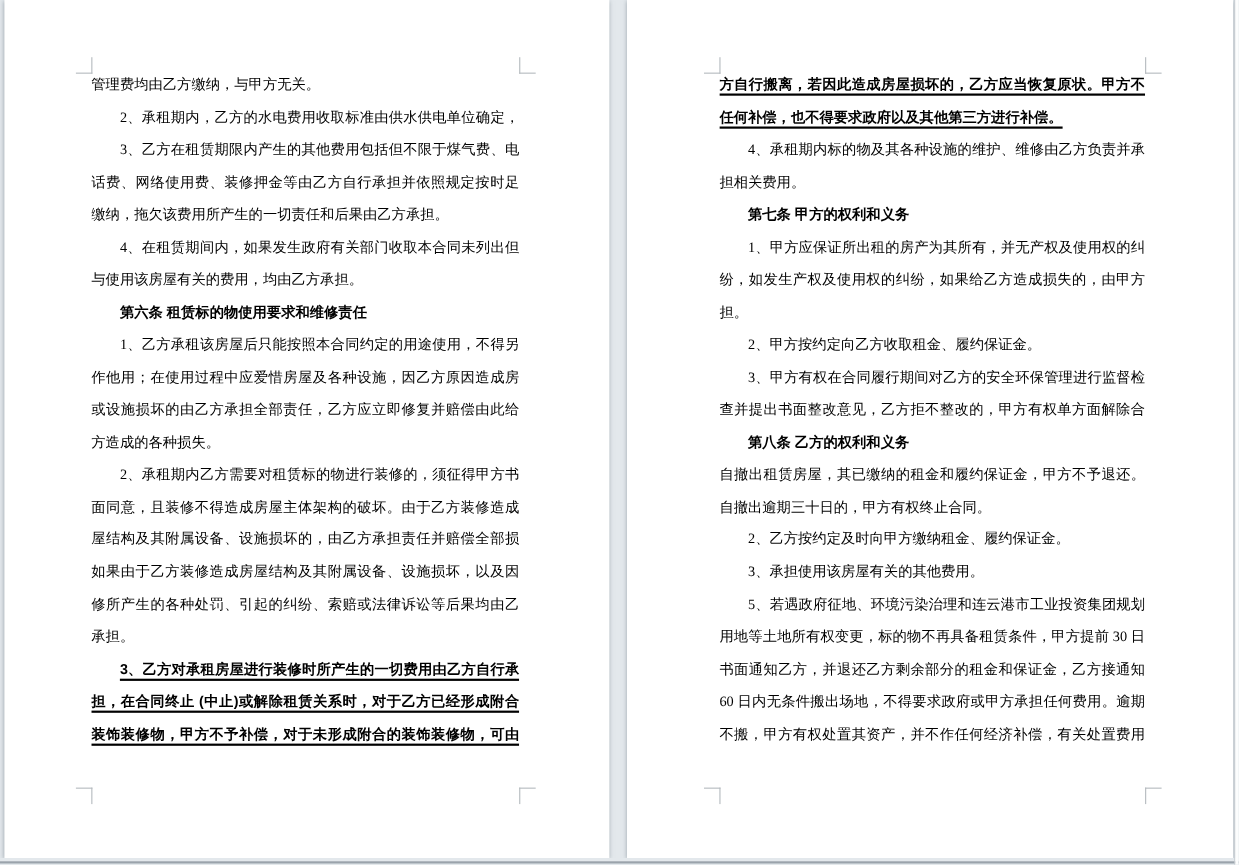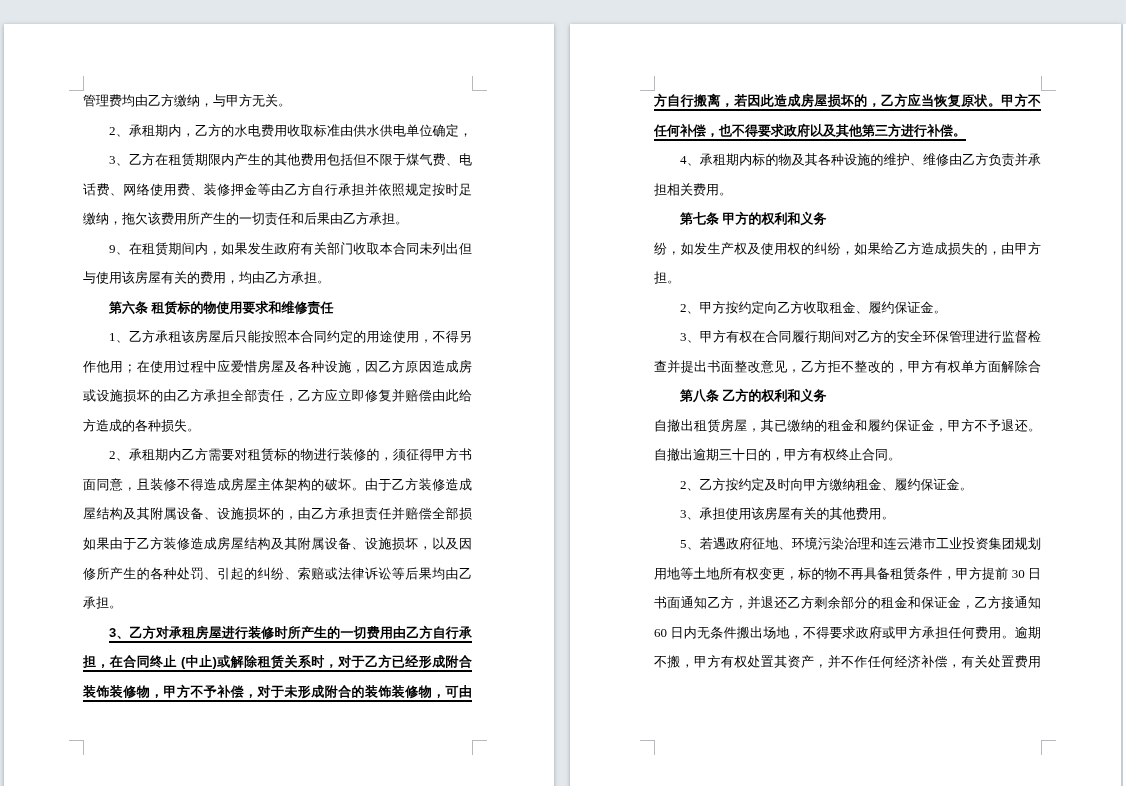--- a/index.html
+++ b/index.html
@@ -1,21 +1,21 @@
 <!DOCTYPE html>
 <html style="--bg: #e3e8ec; --page: #ffffff; --ink: #000000; --crop: #b4babe;"><head>
 <meta charset="utf-8">
 <style>
   html,body{margin:0;padding:0;}
   body{
     width:1126px;height:786px;overflow:hidden;position:relative;
     background:var(--bg,#e3e8ec);
     font-family:"Liberation Serif","DejaVu Serif",serif;
   }
-  .canvas{position:absolute;inset:0;margin-top:24px;}
+  .canvas{position:absolute;inset:0;}
   .page{
     position:absolute;top:0;height:780px;
     background:var(--page,#ffffff);
     box-shadow:0 1px 4px rgba(95,108,120,.55);
   }
   .page1{left:4px;width:550px;}
   .page2{left:570px;width:551px;}
   .textarea{position:absolute;top:62px;}
   .p1text{left:79px;width:389px;}
   .p2text{left:84px;width:387px;}
@@ -55,21 +55,21 @@
     <div class="crop p1 tl"></div>
     <div class="crop p1 tr"></div>
     <div class="crop p1 bl"></div>
     <div class="crop p1 br"></div>
     <div class="textarea p1text">
         <div class="ln">管理费均由乙方缴纳，与甲方无关。</div>
         <div class="ln indent fill">2、承租期内，乙方的水电费用收取标准由供水供电单位确定，</div>
         <div class="ln indent fill">3、乙方在租赁期限内产生的其他费用包括但不限于煤气费、电</div>
         <div class="ln fill">话费、网络使用费、装修押金等由乙方自行承担并依照规定按时足额</div>
         <div class="ln">缴纳，拖欠该费用所产生的一切责任和后果由乙方承担。</div>
-        <div class="ln indent fill">9、在租赁期间内，如果发生政府有关部门收取本合同未列出但</div>
+        <div class="ln indent fill">4、在租赁期间内，如果发生政府有关部门收取本合同未列出但</div>
         <div class="ln">与使用该房屋有关的费用，均由乙方承担。</div>
         <div class="ln indent heading">第六条 租赁标的物使用要求和维修责任</div>
         <div class="ln indent fill">1、乙方承租该房屋后只能按照本合同约定的用途使用，不得另</div>
         <div class="ln fill">作他用；在使用过程中应爱惜房屋及各种设施，因乙方原因造成房屋</div>
         <div class="ln fill">或设施损坏的由乙方承担全部责任，乙方应立即修复并赔偿由此给甲</div>
         <div class="ln">方造成的各种损失。</div>
         <div class="ln indent fill">2、承租期内乙方需要对租赁标的物进行装修的，须征得甲方书</div>
         <div class="ln fill">面同意，且装修不得造成房屋主体架构的破坏。由于乙方装修造成房</div>
         <div class="ln fill">屋结构及其附属设备、设施损坏的，由乙方承担责任并赔偿全部损失。</div>
         <div class="ln fill">如果由于乙方装修造成房屋结构及其附属设备、设施损坏，以及因装</div>
@@ -85,20 +85,21 @@
     <div class="crop p2 tl"></div>
     <div class="crop p2 tr"></div>
     <div class="crop p2 bl"></div>
     <div class="crop p2 br"></div>
     <div class="textarea p2text">
         <div class="ln bu fill">方自行搬离，若因此造成房屋损坏的，乙方应当恢复原状。甲方不作</div>
         <div class="ln bu">任何补偿，也不得要求政府以及其他第三方进行补偿。</div>
         <div class="ln indent fill">4、承租期内标的物及其各种设施的维护、维修由乙方负责并承</div>
         <div class="ln">担相关费用。</div>
         <div class="ln indent heading">第七条 甲方的权利和义务</div>
+        <div class="ln indent fill">1、甲方应保证所出租的房产为其所有，并无产权及使用权的纠</div>
         <div class="ln fill">纷，如发生产权及使用权的纠纷，如果给乙方造成损失的，由甲方承</div>
         <div class="ln">担。</div>
         <div class="ln indent">2、甲方按约定向乙方收取租金、履约保证金。</div>
         <div class="ln indent fill">3、甲方有权在合同履行期间对乙方的安全环保管理进行监督检</div>
         <div class="ln fill">查并提出书面整改意见，乙方拒不整改的，甲方有权单方面解除合同。</div>
         <div class="ln indent heading">第八条 乙方的权利和义务</div>
         <div class="ln fill">自撤出租赁房屋，其已缴纳的租金和履约保证金，甲方不予退还。擅</div>
         <div class="ln">自撤出逾期三十日的，甲方有权终止合同。</div>
         <div class="ln indent">2、乙方按约定及时向甲方缴纳租金、履约保证金。</div>
         <div class="ln indent">3、承担使用该房屋有关的其他费用。</div>

